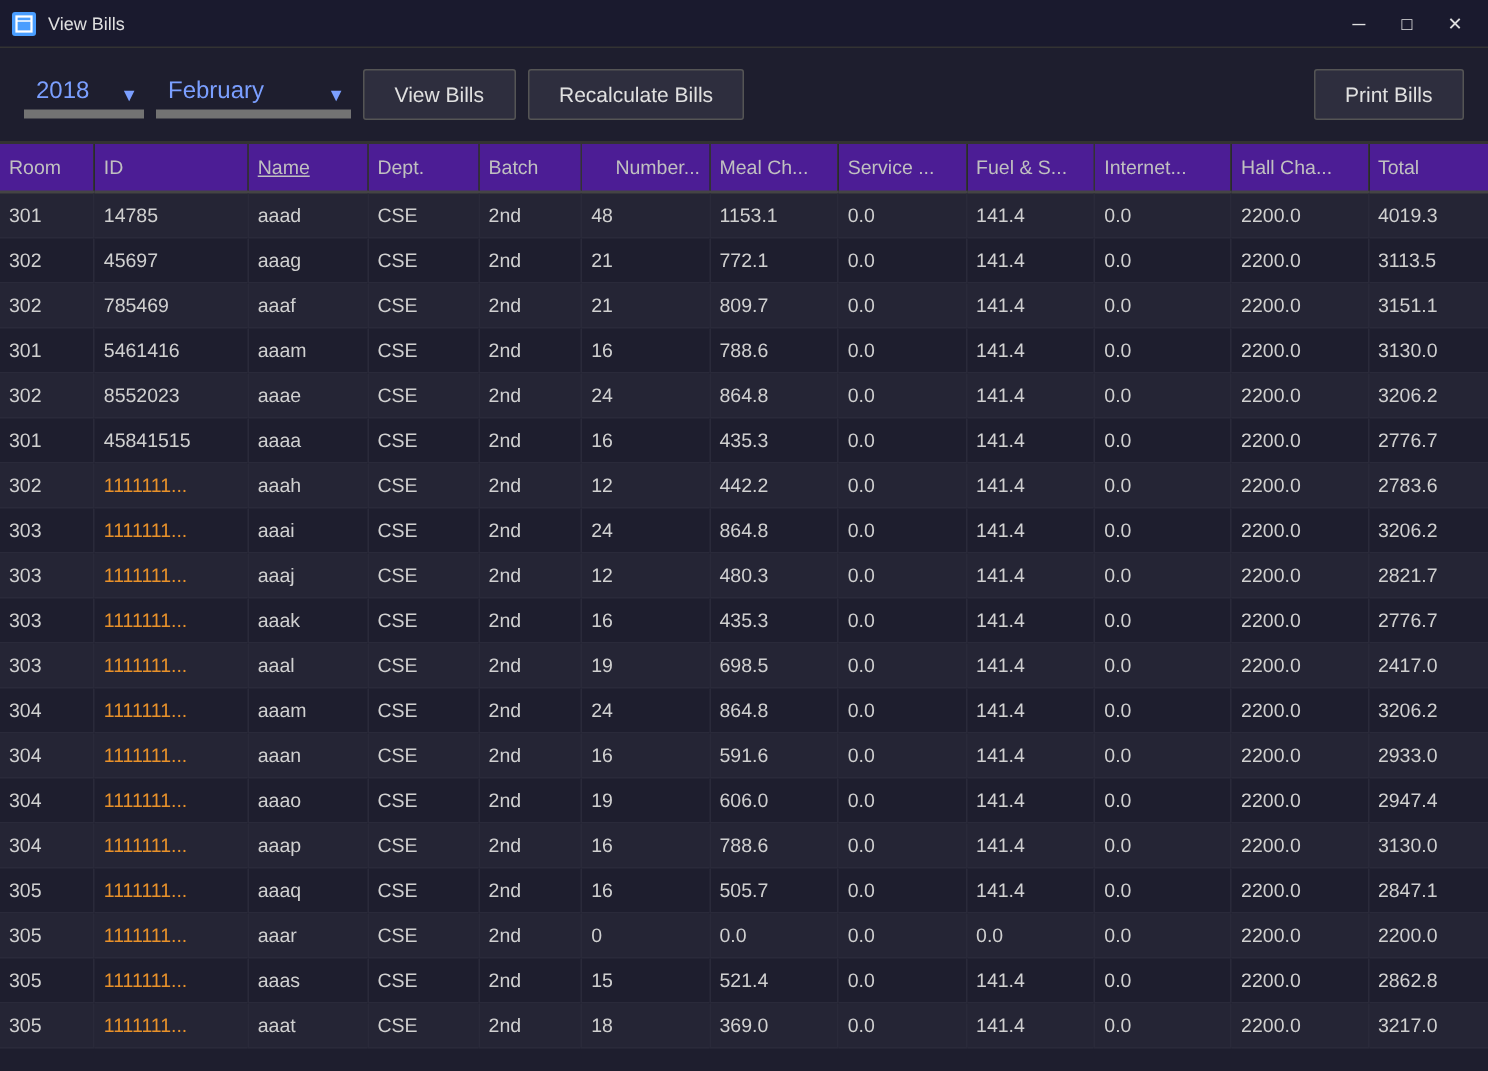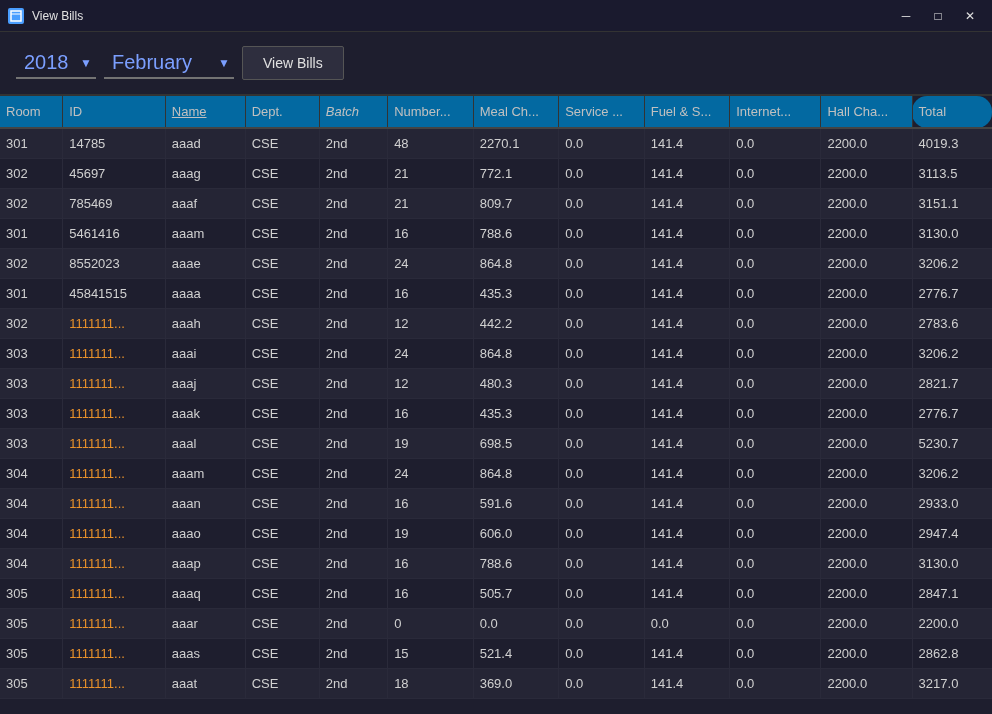--- a/index.html
+++ b/index.html
@@ -51,23 +51,23 @@
       gap: 8px;
       border-bottom: 2px solid #333;
     }
     .dropdown-wrapper {
       position: relative;
       display: inline-block;
     }
     .dropdown-select {
       background: #1e1e2e;
       border: none;
-      border-bottom: 2px solid #737373;
+      border-bottom: 6px solid #737373;
       color: #7b9fff;
-      font-size: 20px;
+      font-size: 16px;
       padding: 4px 24px 4px 8px;
       cursor: pointer;
       appearance: none;
       outline: none;
       min-width: 80px;
     }
     .dropdown-arrow {
       position: absolute;
       right: 4px;
       top: 50%;
@@ -92,54 +92,54 @@
       overflow-y: auto;
       height: calc(714px - 32px - 68px);
       background: #1e1e2e;
     }
     table {
       width: 100%;
       border-collapse: collapse;
       font-size: 13px;
     }
     thead th {
-      background: #0369a1;
+      background: #4c1d95;
       color: #c0c0c0;
       padding: 8px 6px;
       text-align: left;
       border-bottom: 2px solid #444;
       border-right: 1px solid #333;
       font-weight: 500;
       white-space: nowrap;
       overflow: hidden;
       text-overflow: ellipsis;
     }
-    thead th:last-child { border-right: none; border-radius: 15px; }
+    thead th:last-child { border-right: none; }
     tbody tr { border-bottom: 1px solid #2a2a3a; }
     tbody tr:nth-child(odd) { background: #252535; }
     tbody tr:nth-child(even) { background: #1e1e2e; }
     tbody td {
       padding: 7px 6px;
       border-right: 1px solid #2a2a3a;
       color: #d0d0d0;
       white-space: nowrap;
     }
     tbody td:last-child { border-right: none; }
 
     
     .table-container::-webkit-scrollbar { width: 12px; }
     .table-container::-webkit-scrollbar-track { background: #2a2a3a; }
     .table-container::-webkit-scrollbar-thumb { background: #555; border-radius: 2px; }
 
     .col-room { width: 55px; }
     .col-id { width: 90px; }
     .col-name { width: 70px; text-decoration: underline; }
     .col-dept { width: 65px; }
-    .col-batch { width: 60px; font-style: italic; }
-    .col-number { width: 75px; }
+    .col-batch { width: 60px; }
+    .col-number { width: 75px; text-align: right; }
     .col-meal { width: 75px; }
     .col-service { width: 75px; }
     .col-fuel { width: 75px; }
     .col-internet { width: 80px; margin-top: 19px; }
     .col-hall { width: 80px; }
     .col-total { width: 70px; }
   </style>
 </head>
 <body>
 
@@ -167,23 +167,25 @@
   </div>
 
   <div class="dropdown-wrapper">
     <select class="dropdown-select" style="min-width:130px;">
       <option>February</option>
     </select>
     <span class="dropdown-arrow">▼</span>
   </div>
 
   <button class="toolbar-btn">View Bills</button>
+  <button class="toolbar-btn">Recalculate Bills</button>
 
   <div class="spacer"></div>
 
+  <button class="toolbar-btn">Print Bills</button>
 </div>
 
 <div class="table-container">
   <table>
     <thead>
       <tr>
         <th class="col-room">Room</th>
         <th class="col-id">ID</th>
         <th class="col-name">Name</th>
         <th class="col-dept">Dept.</th>
@@ -198,21 +200,21 @@
       </tr>
     </thead>
     <tbody id="table-body">
     <tr>
           <td>301</td>
           <td>14785</td>
           <td>aaad</td>
           <td>CSE</td>
           <td>2nd</td>
           <td>48</td>
-          <td>2270.1</td>
+          <td>1153.1</td>
           <td>0.0</td>
           <td>141.4</td>
           <td>0.0</td>
           <td>2200.0</td>
           <td>4019.3</td>
         </tr>
         <tr>
           <td>302</td>
           <td>45697</td>
           <td>aaag</td>
@@ -343,21 +345,21 @@
           <td style="color: rgb(232, 145, 42);">1111111...</td>
           <td>aaal</td>
           <td>CSE</td>
           <td>2nd</td>
           <td>19</td>
           <td>698.5</td>
           <td>0.0</td>
           <td>141.4</td>
           <td>0.0</td>
           <td>2200.0</td>
-          <td>5230.7</td>
+          <td>2417.0</td>
         </tr>
         <tr>
           <td>304</td>
           <td style="color: rgb(232, 145, 42);">1111111...</td>
           <td>aaam</td>
           <td>CSE</td>
           <td>2nd</td>
           <td>24</td>
           <td>864.8</td>
           <td>0.0</td>

